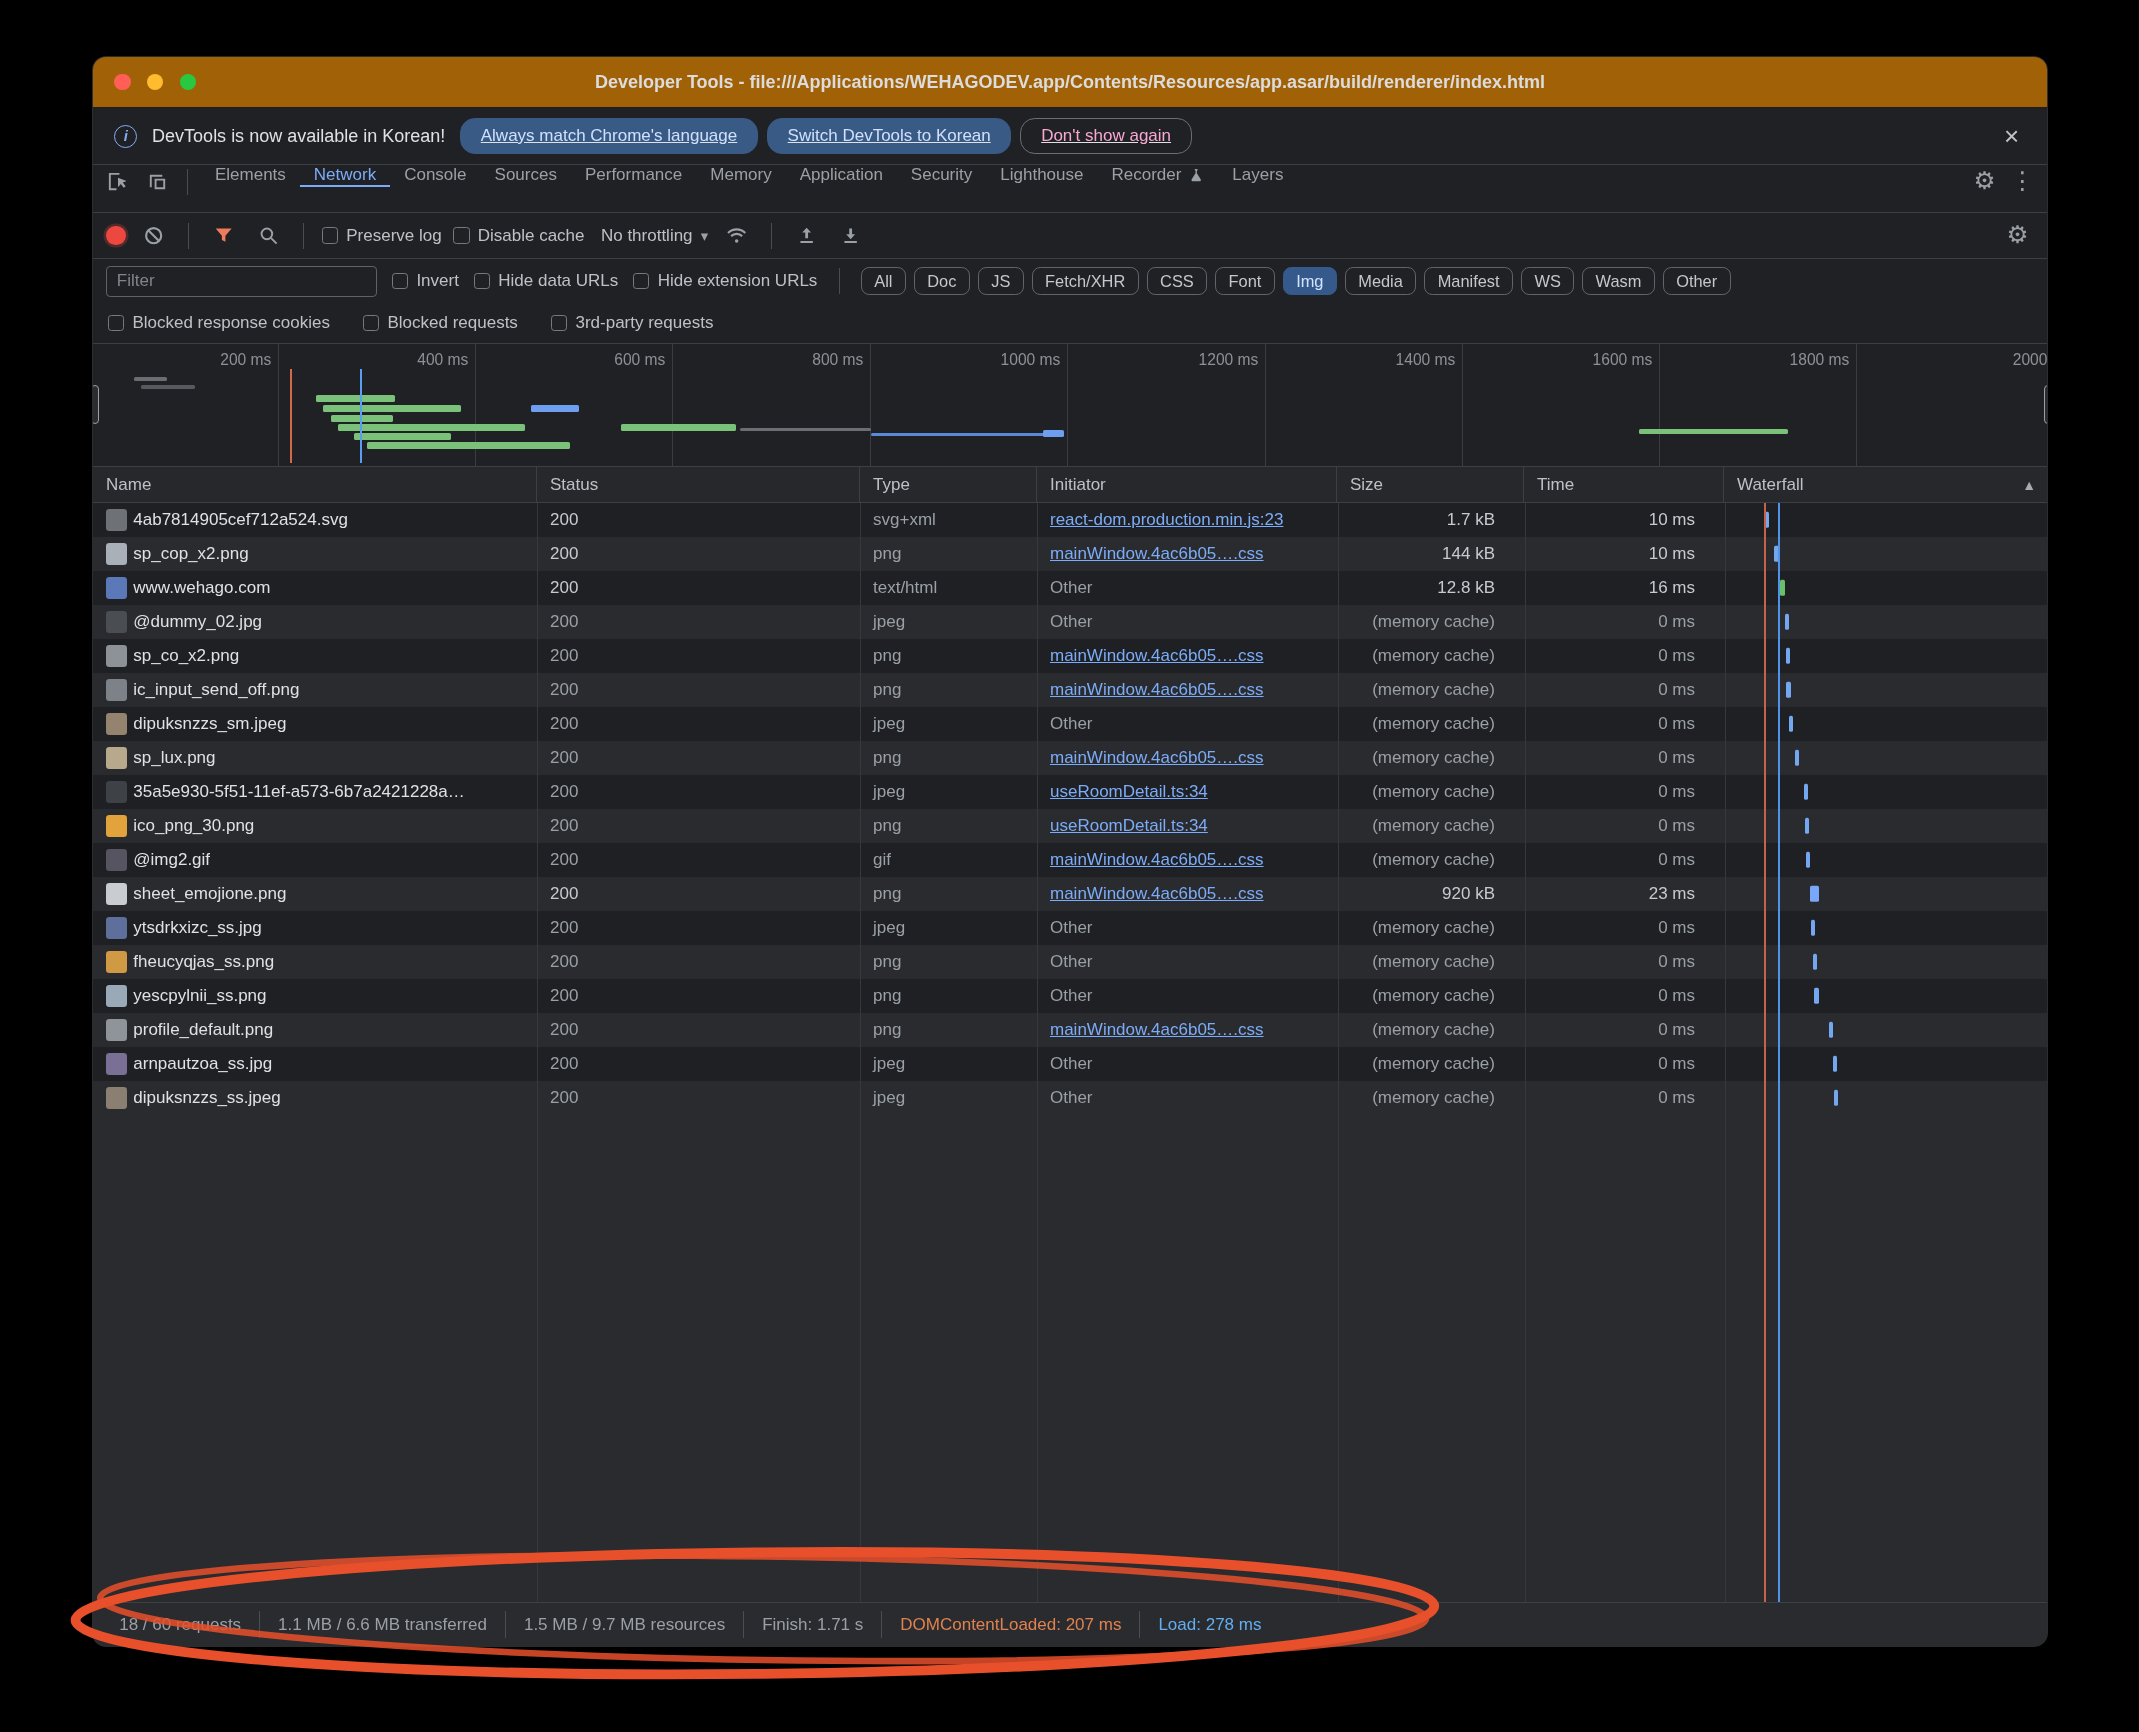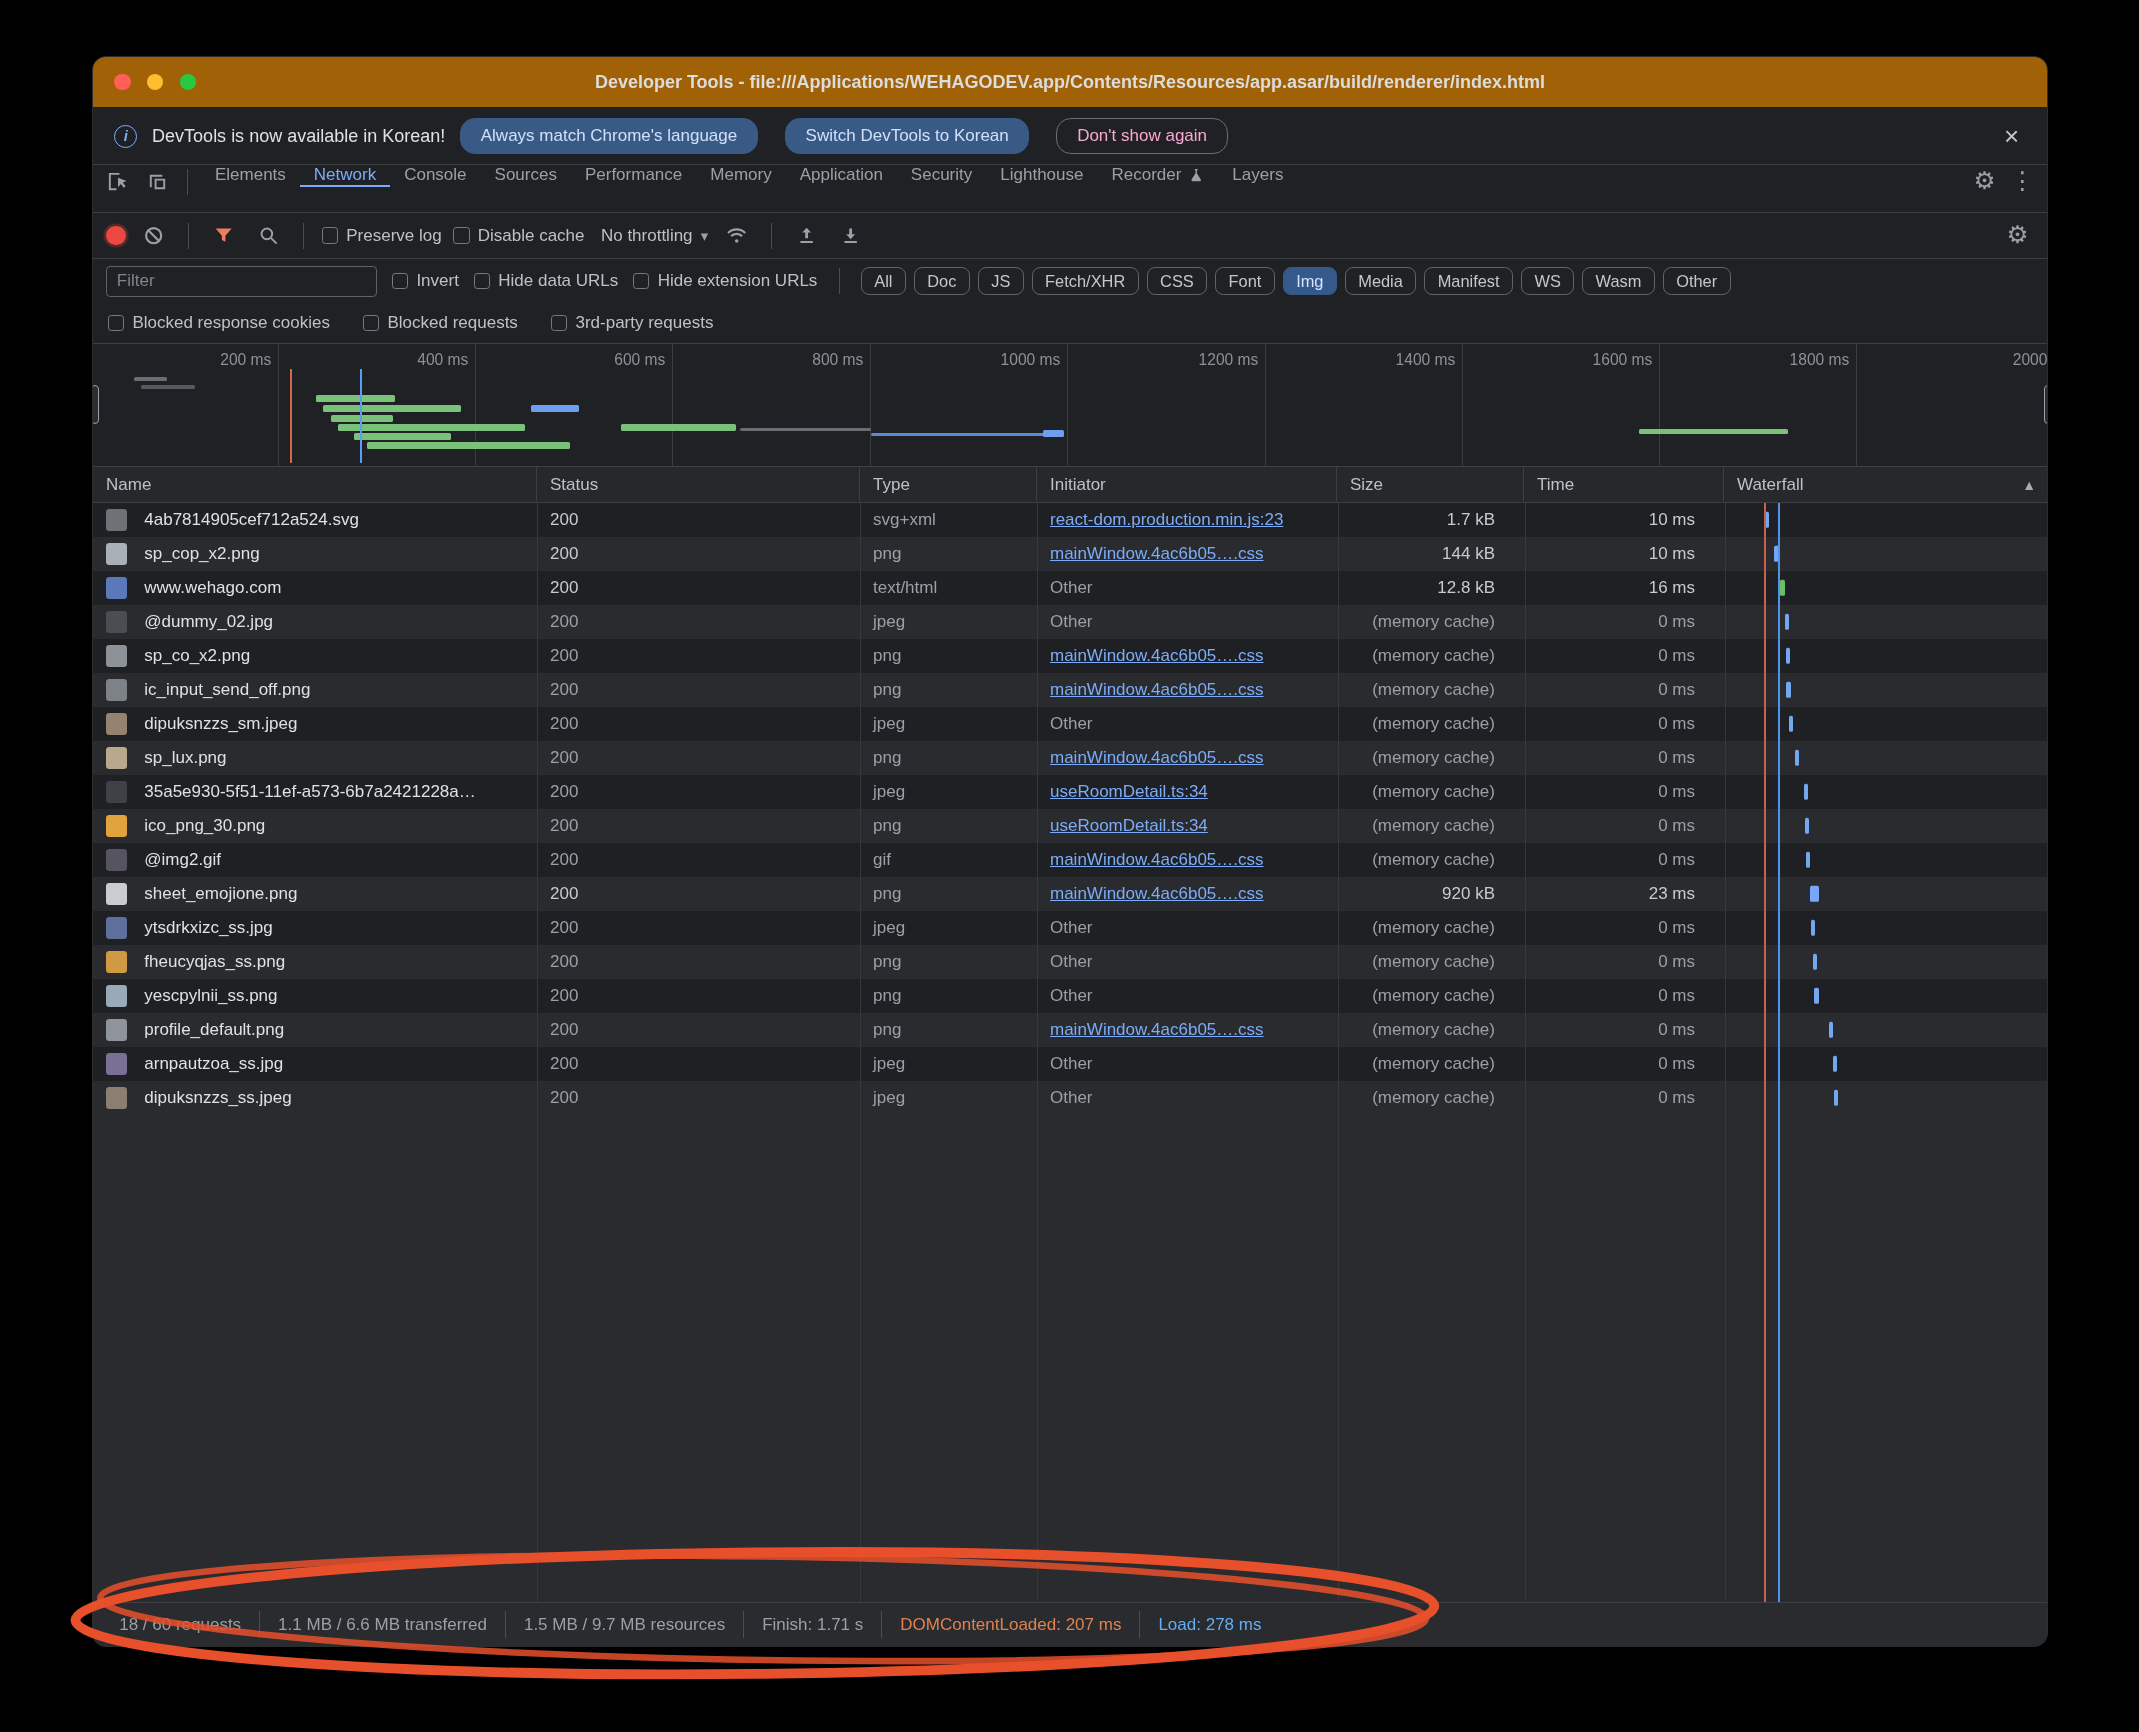--- a/index.html
+++ b/index.html
@@ -22,21 +22,21 @@
   .tl { width:16.4px; height:16.4px; border-radius:50%; display:inline-block; }
   .tl.red { background:#ff5f57; } .tl.yellow { background:#febc2e; } .tl.green { background:#28c840; }
   .title { font-size:18px; font-weight:bold; color:#dcdcdc; }
   
   .banner { height:57px; flex:0 0 57px; display:flex; align-items:center; gap:14.8px;
     padding:0 21.3px; border-bottom:0.8px solid #3c4043; background:#202124; }
   .info-icon { width:23px; height:23px; flex:0 0 23px; border-radius:50%; border:1.6px solid #83aef5;
     color:#83aef5; font-size:14.8px; font-weight:bold; font-style:italic;
     display:flex; align-items:center; justify-content:center; }
   .banner-text { font-size:18px; color:#dfe1e5; }
-  .banner-buttons { display:flex; gap:27px; align-items:center; }
+  .banner-buttons { display:flex; gap:9px; align-items:center;text-decoration:underline; }
   .banner-btn { font-family:inherit; font-size:17px; padding:7.4px 19.7px; border-radius:14.8px;
     background:transparent; border:1.2px solid #6b6f75; color:#f9a8d4; cursor:pointer; }
   .banner-btn.filled { background:#3a5a86; border-color:#3a5a86; color:#cfe0fb; }
   .banner-close { margin-left:auto; background:none; border:none; color:#c0c3c7; font-size:26px;
     line-height:1; cursor:pointer; padding:0 6.6px; font-family:inherit; }
   
   .tabbar { height:48px; flex:0 0 48px; display:flex; align-items:flex-start;
     border-bottom:0.8px solid #3c4043; padding:0 8.2px; }
   .tb-left { display:flex; align-items:center; gap:6.6px; padding-right:6.6px; }
   .icon-btn { width:33px; height:33px; display:flex; align-items:center; justify-content:center;
@@ -94,21 +94,21 @@
     border-right:0.8px solid #3c4043; cursor:pointer; overflow:hidden; white-space:nowrap; }
   .th:last-child { border-right:none; }
   .sort { display:none; margin-left:auto; color:#a8abaf; font-size:14px; }
   .sort.show { display:block; }
   .tbody { flex:1; position:relative; background:#292b2e; overflow:hidden; }
   .row { display:grid; grid-template-columns:444px 323px 177px 300px 187px 200px 322px;
     height:34px; align-items:center; font-size:17px; color:#9aa0a6; cursor:pointer; }
   .rows > .row:nth-child(odd) { background:#1e2023; }
   .td { padding:0 9.8px 0 13px; overflow:hidden; white-space:nowrap; text-overflow:ellipsis; height:100%;
     display:flex; align-items:center; }
-  .td.name { gap:17px; }
+  .td.name { gap:6px; }
   .ricon { width:21.3px; height:21.3px; border-radius:3.3px; flex:0 0 21.3px; background:#6e7277; }
   .nm { color:#dfe1e5; overflow:hidden; text-overflow:ellipsis; }
   .row:not(.cached) .td.status, .row:not(.cached) .td.size, .row:not(.cached) .td.time { color:#c7cacf; }
   .init.link { color:#7cacf8; text-decoration:underline; }
   .td.size, .td.time { justify-content:flex-end; padding-right:29px; }
   .td.wf { position:relative; padding:0; }
   .wfbar { position:absolute; top:50%; transform:translateY(-50%); height:16.4px; border-radius:1.6px; }
   .grid-overlay { position:absolute; inset:0; pointer-events:none; }
   .sep { position:absolute; top:0; bottom:0; width:0.8px; background:#35383c; }
   .sep1{left:444px;} .sep2{left:767px;} .sep3{left:944px;} .sep4{left:1245px;} .sep5{left:1432px;} .sep6{left:1632px;}

